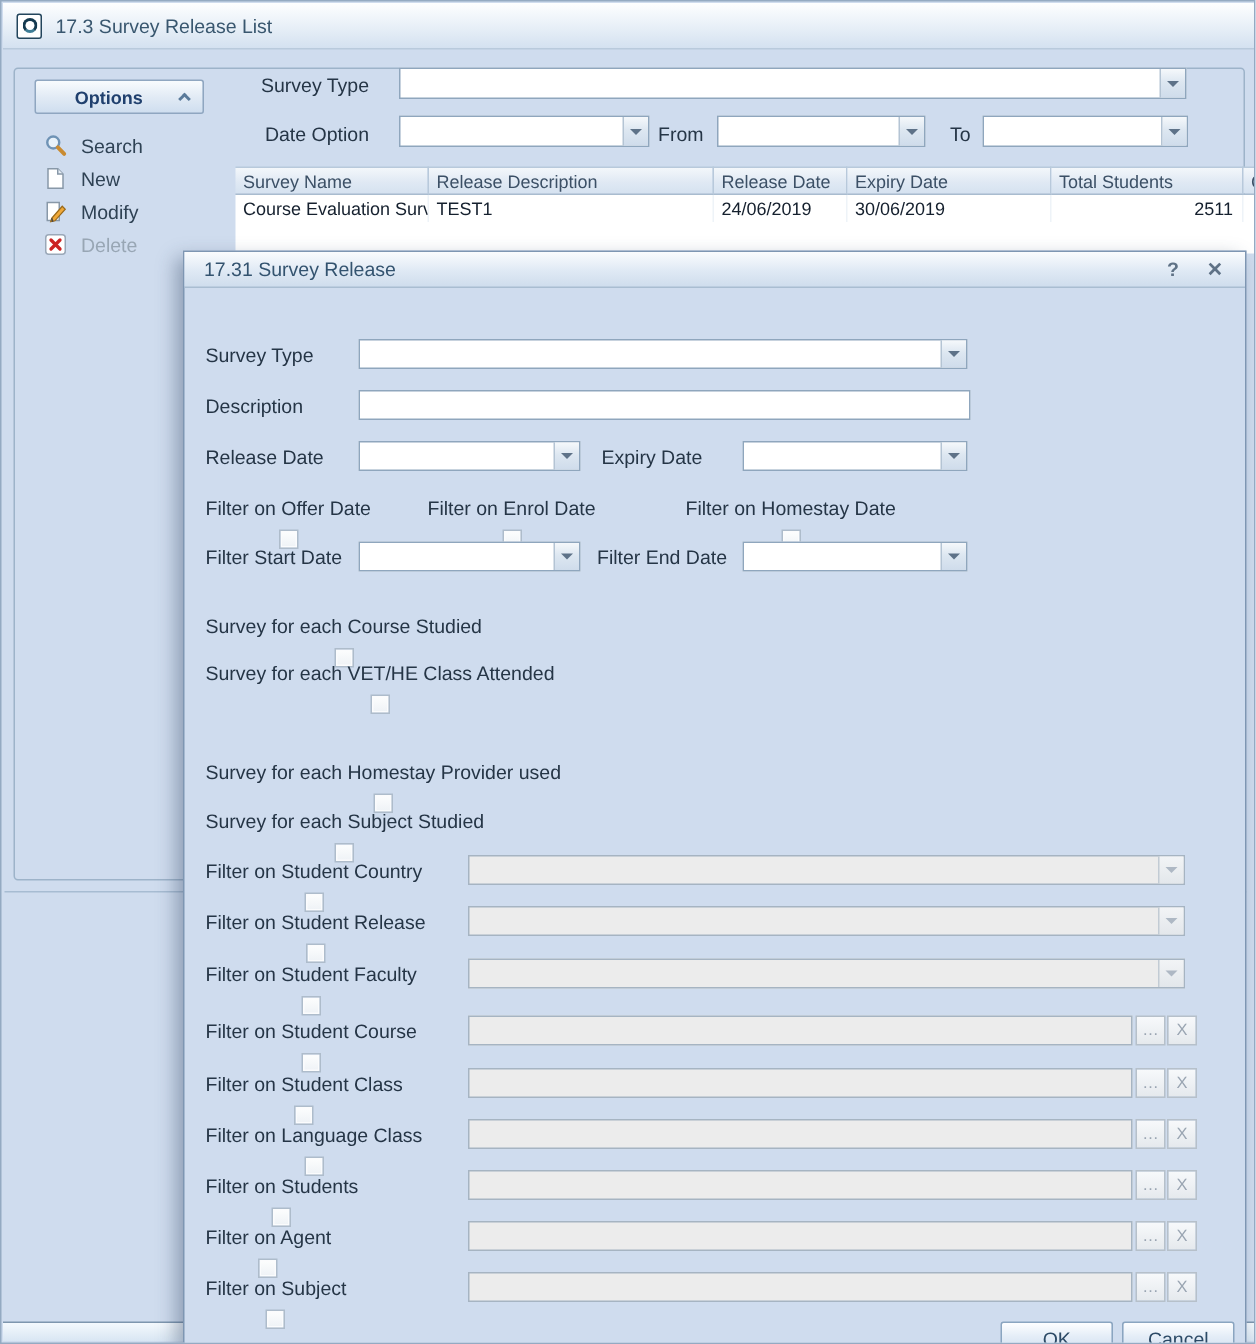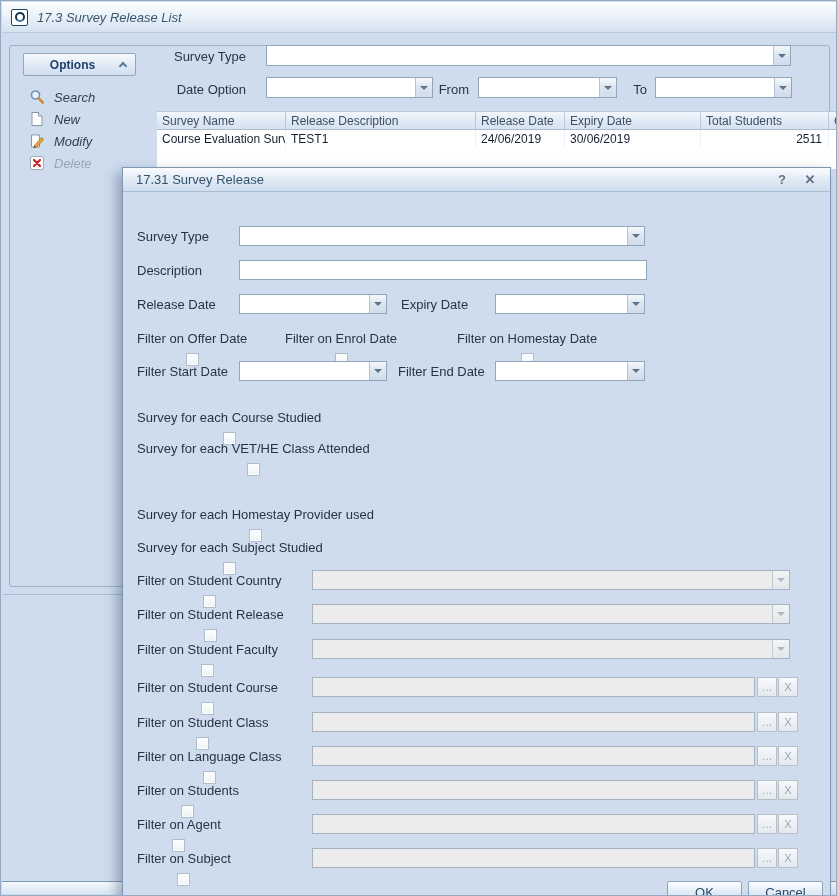--- a/index.html
+++ b/index.html
@@ -8,38 +8,38 @@
   #screen { position:relative; width:837px; height:896px; background:#cfdcee; overflow:hidden; border:1px solid #94aac2; }
 
   
   .titlebar { position:absolute; left:1px; top:1px; width:834px; height:31px;
     background:linear-gradient(#fdfeff,#e7eff7 55%,#d4e1f0); border-bottom:1px solid #b9cadc;
     display:flex; align-items:center; padding-left:9px; }
   .app-icon { width:17px; height:17px; background:#fff; border:1px solid #23455c; border-radius:2px;
     display:flex; align-items:center; justify-content:center; }
   .app-icon i { display:block; width:10px; height:10px; border:2.5px solid #14394f; border-radius:50%;
     border-bottom-color:#3e7d96; }
-  .title-text { margin-left:9px; font-size:13px; color:#39576f;font-style:italic; }
+  .title-text { margin-left:9px; font-size:13px; color:#39576f; }
   .statusbar { position:absolute; left:1px; bottom:1px; width:834px; height:13px;
     background:linear-gradient(#f4f9fd,#d9e6f3); border-top:1px solid #7e96ae; }
   .content-divider { position:absolute; left:2px; top:593px; width:828px; height:1px; background:#a7bcd2; }
 
   
   .content-panel { position:absolute; left:8px; top:44px; width:821px; height:542px;
     border:1px solid #9db3c9; border-radius:3px; }
   .options-box { position:absolute; left:22px; top:52px; width:113px; height:23px;
     border:1px solid #8fa6c0; border-radius:2px;
     background:linear-gradient(#f8fbfd,#e2ebf5 50%,#cfdeef);
     display:flex; align-items:center; justify-content:center; }
   .options-box .hdr { font-size:12px; font-weight:bold; color:#20406e; margin-right:14px; }
   .chev-up { position:absolute; right:9px; top:9px; width:6px; height:6px;
     border-left:2px solid #5a7a9a; border-top:2px solid #5a7a9a; transform:rotate(45deg); }
   .side-item { position:absolute; left:28px; height:20px; display:flex; align-items:center; gap:9px; }
   .side-item svg { width:16px; height:16px; flex:0 0 16px; }
-  .side-item .lbl { font-size:13px; color:#2f4254;font-style:italic; }
+  .side-item .lbl { font-size:13px; color:#2f4254; }
   .side-item.disabled .lbl { color:#98a6b4; }
 
   
   .form-label { position:absolute; font-size:13px; color:#253546; text-align:right; }
   .combo { position:absolute; background:#fff; border:1px solid #8fa6bd; display:flex; height:21px; }
   .combo .combo-text { flex:1; font-size:13px; color:#1c2a3a; padding:2px 4px; overflow:hidden; white-space:nowrap;margin-top:35px; }
   .combo .combo-btn { width:17px; border-left:1px solid #b4c4d4;
     background:linear-gradient(#f5f8fb,#dde7f1 45%,#cfdceb);
     display:flex; align-items:center; justify-content:center; }
   .arrow-down { width:0; height:0; border-left:4px solid transparent; border-right:4px solid transparent;

